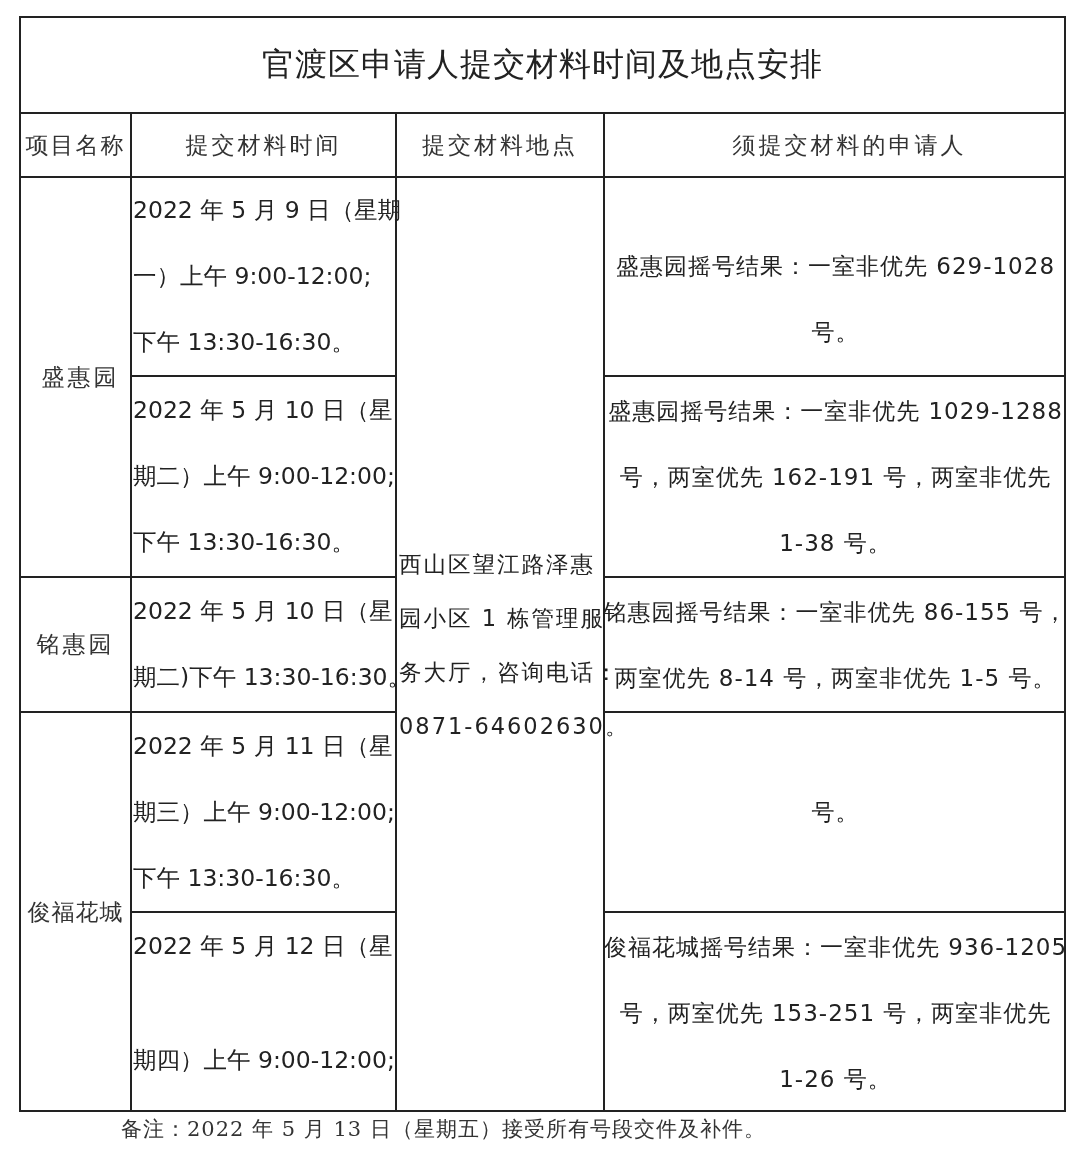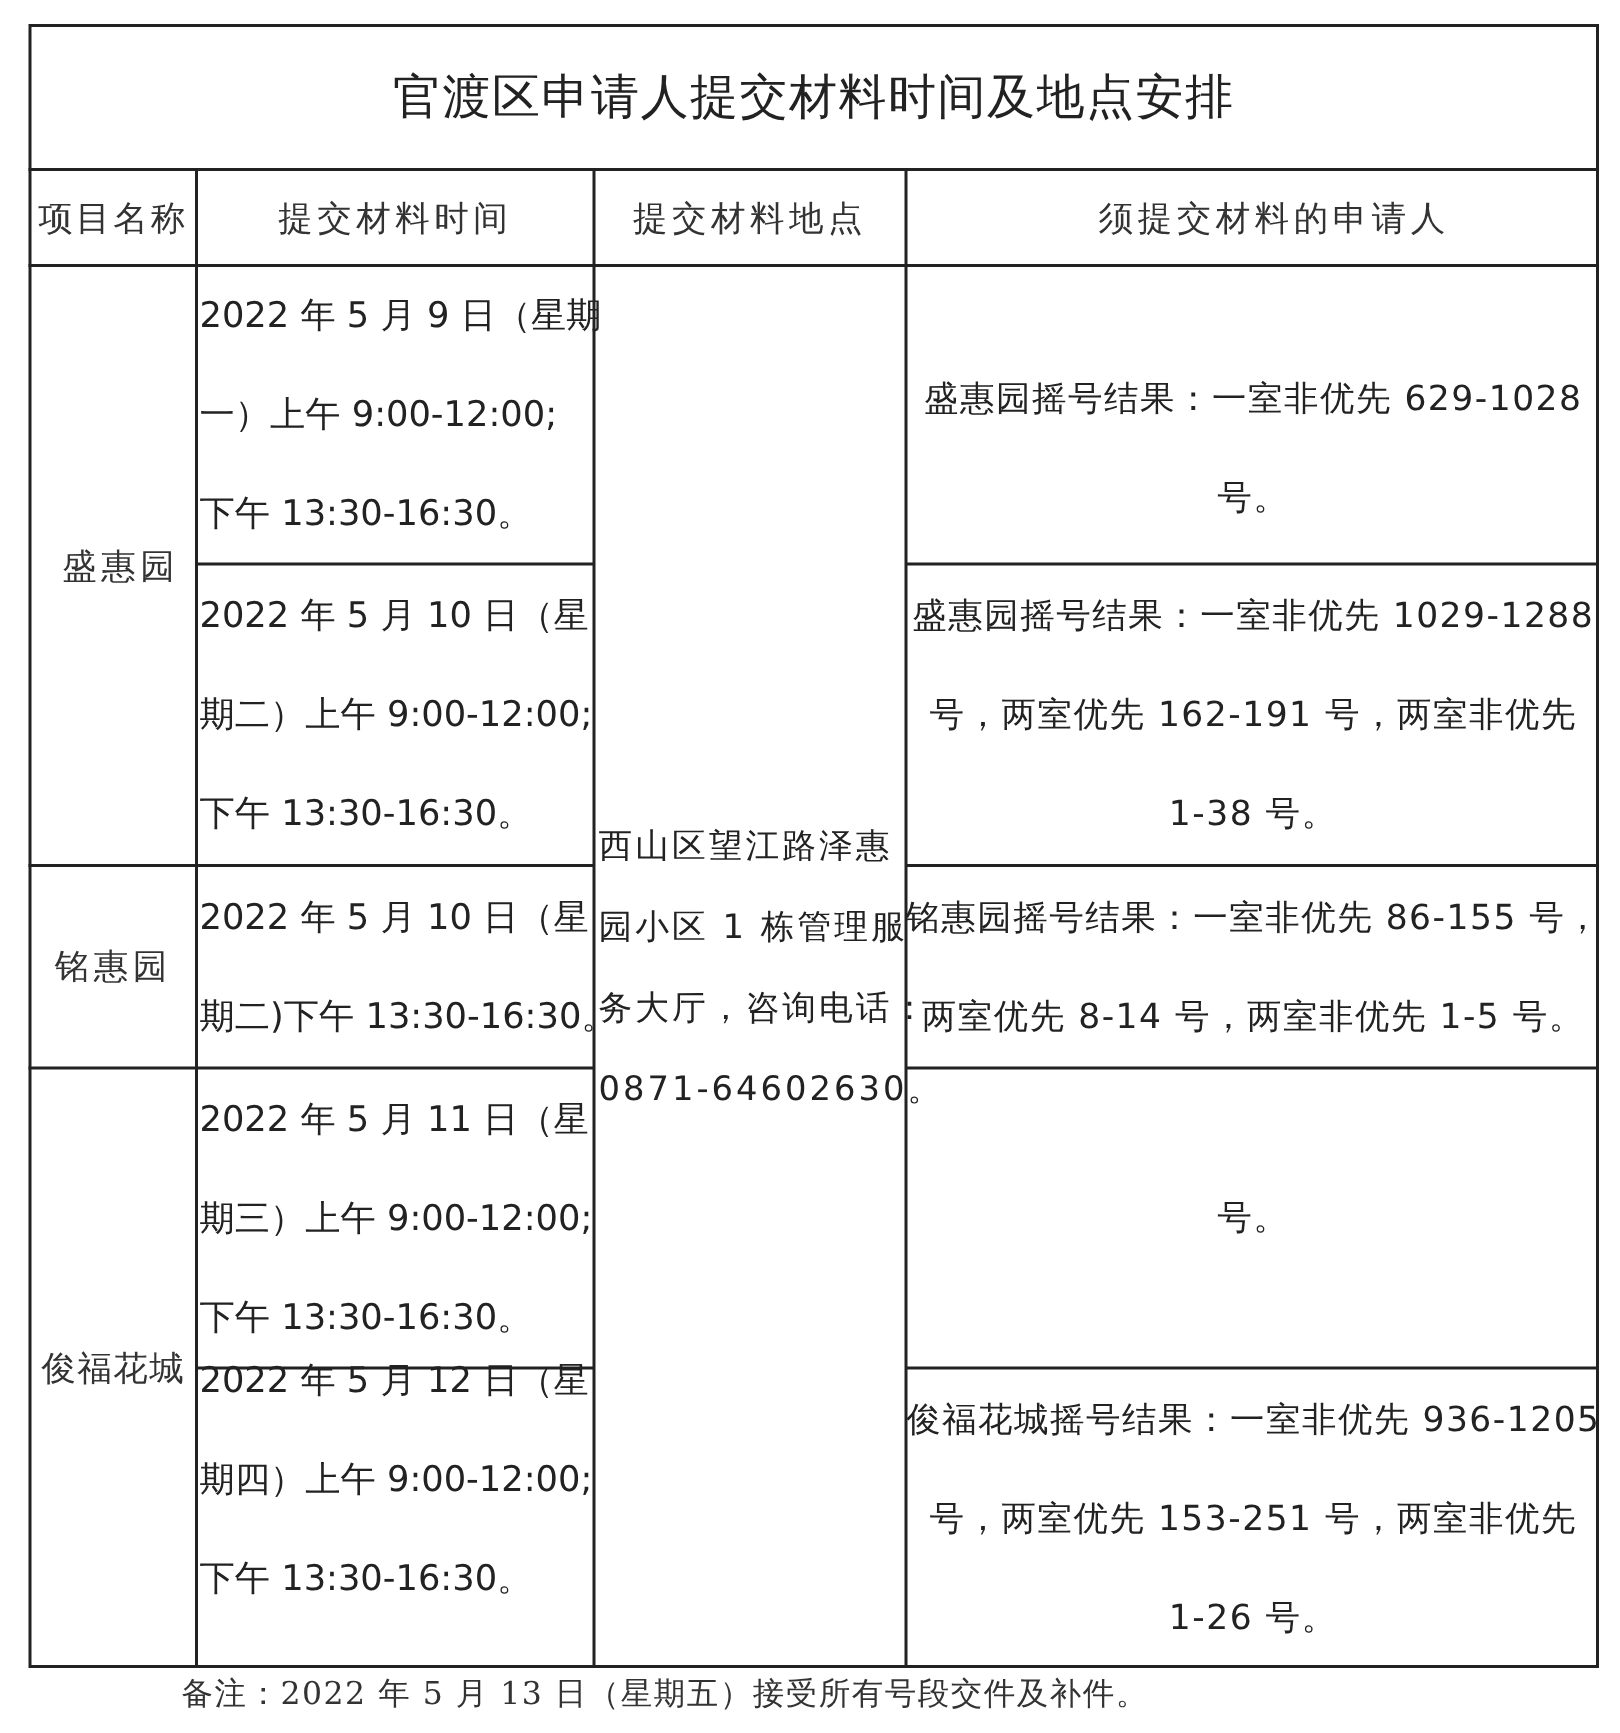--- a/index.html
+++ b/index.html
@@ -67,21 +67,21 @@
 </div>
 <div class="cell time" style="left:132px;top:578px;width:263px;height:133px;">
   <span>2022 年 5 月 10 日（星</span>
   <span>期二)下午 13:30-16:30。</span>
 </div>
 <div class="cell time" style="left:132px;top:713px;width:263px;height:198px;">
   <span>2022 年 5 月 11 日（星</span>
   <span>期三）上午 9:00-12:00;</span>
   <span>下午 13:30-16:30。</span>
 </div>
-<div class="cell time" style="left:132px;top:887px;width:263px;height:199px;">
+<div class="cell time" style="left:132px;top:913px;width:263px;height:199px;gap:48px;">
   <span>2022 年 5 月 12 日（星</span>
   <span>期四）上午 9:00-12:00;</span>
   <span>下午 13:30-16:30。</span>
 </div>
 
 <div class="cell loc" style="left:397px;top:178px;width:206px;height:934px;padding-left:2px;">
   <span>西山区望江路泽惠</span>
   <span>园小区 1 栋管理服</span>
   <span>务大厅，咨询电话：</span>
   <span>0871-64602630。</span>

